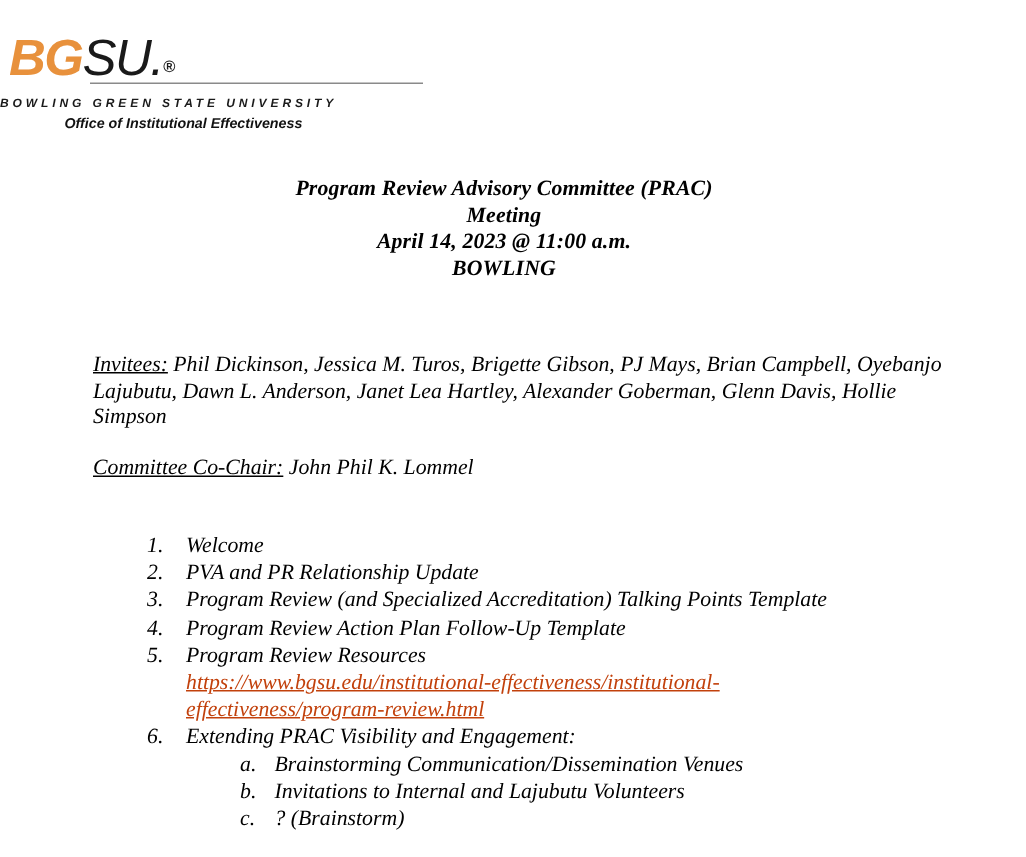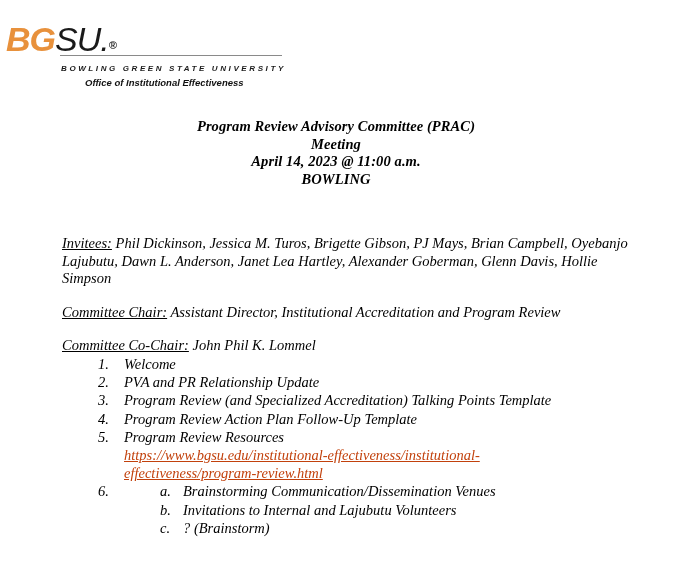--- a/index.html
+++ b/index.html
@@ -59,30 +59,29 @@
     width: 222px;
     height: 1px;
     background: #8a8a8a;
   }
   .logo-tagline {
     font-family: "Liberation Sans", sans-serif;
     font-weight: bold;
     font-size: 8px;
     letter-spacing: 2.6px;
     color: #1a1a1a;
-    padding-left: 61px;
     margin-top: 2px;
     white-space: nowrap;
   }
   .logo-office {
     font-family: "Liberation Sans", sans-serif;
     font-weight: bold;
     font-size: 9.5px;
     color: #111111;
-    padding-left: 85px;
+    padding-left: 43px;
     margin-top: 4px;
     white-space: nowrap;
   }
 
   
   .title-block {
     position: absolute;
     left: 0;
     top: 118px;
     width: 672px;
@@ -177,23 +176,20 @@
     <div class="title-line">Meeting</div>
     <div class="title-line">April 14, 2023 @ 11:00 a.m.</div>
     <div class="title-line">BOWLING</div>
   </div>
 
   <div class="roster">
     <div class="roster-line">
       <span class="roster-label">Invitees:</span><span> Phil Dickinson, Jessica M. Turos, Brigette Gibson, PJ Mays, Brian Campbell, Oyebanjo Lajubutu, Dawn L. Anderson, Janet Lea Hartley, Alexander Goberman, Glenn Davis, Hollie Simpson</span>
     </div>
     <div class="roster-line">
-      <span class="roster-label">Committee Chair:</span><span> Assistant Director, Institutional Accreditation and Program Review</span>
-    </div>
-    <div class="roster-line">
       <span class="roster-label">Committee Co-Chair:</span><span> John Phil K. Lommel</span>
     </div>
   </div>
 
   <div class="agenda">
 
     <div class="agenda-item">
       <span class="agenda-num">1.</span>
       <span class="agenda-text">Welcome</span>
     </div>
@@ -217,20 +213,21 @@
       <span class="agenda-num">5.</span>
       <span class="agenda-text">
         <span>Program Review Resources</span>
         <a class="agenda-link" href="#">https://www.bgsu.edu/institutional-effectiveness/institutional-effectiveness/program-review.html</a>
       </span>
     </div>
 
     <div class="agenda-item">
       <span class="agenda-num">6.</span>
       <span class="agenda-text">
+        <span>Extending PRAC Visibility and Engagement:</span>
         <span class="sublist">
           <span class="sub-item">
             <span class="sub-num">a.</span>
             <span class="sub-text">Brainstorming Communication/Dissemination Venues</span>
           </span>
           <span class="sub-item">
             <span class="sub-num">b.</span>
             <span class="sub-text">Invitations to Internal and Lajubutu Volunteers</span>
           </span>
           <span class="sub-item">

